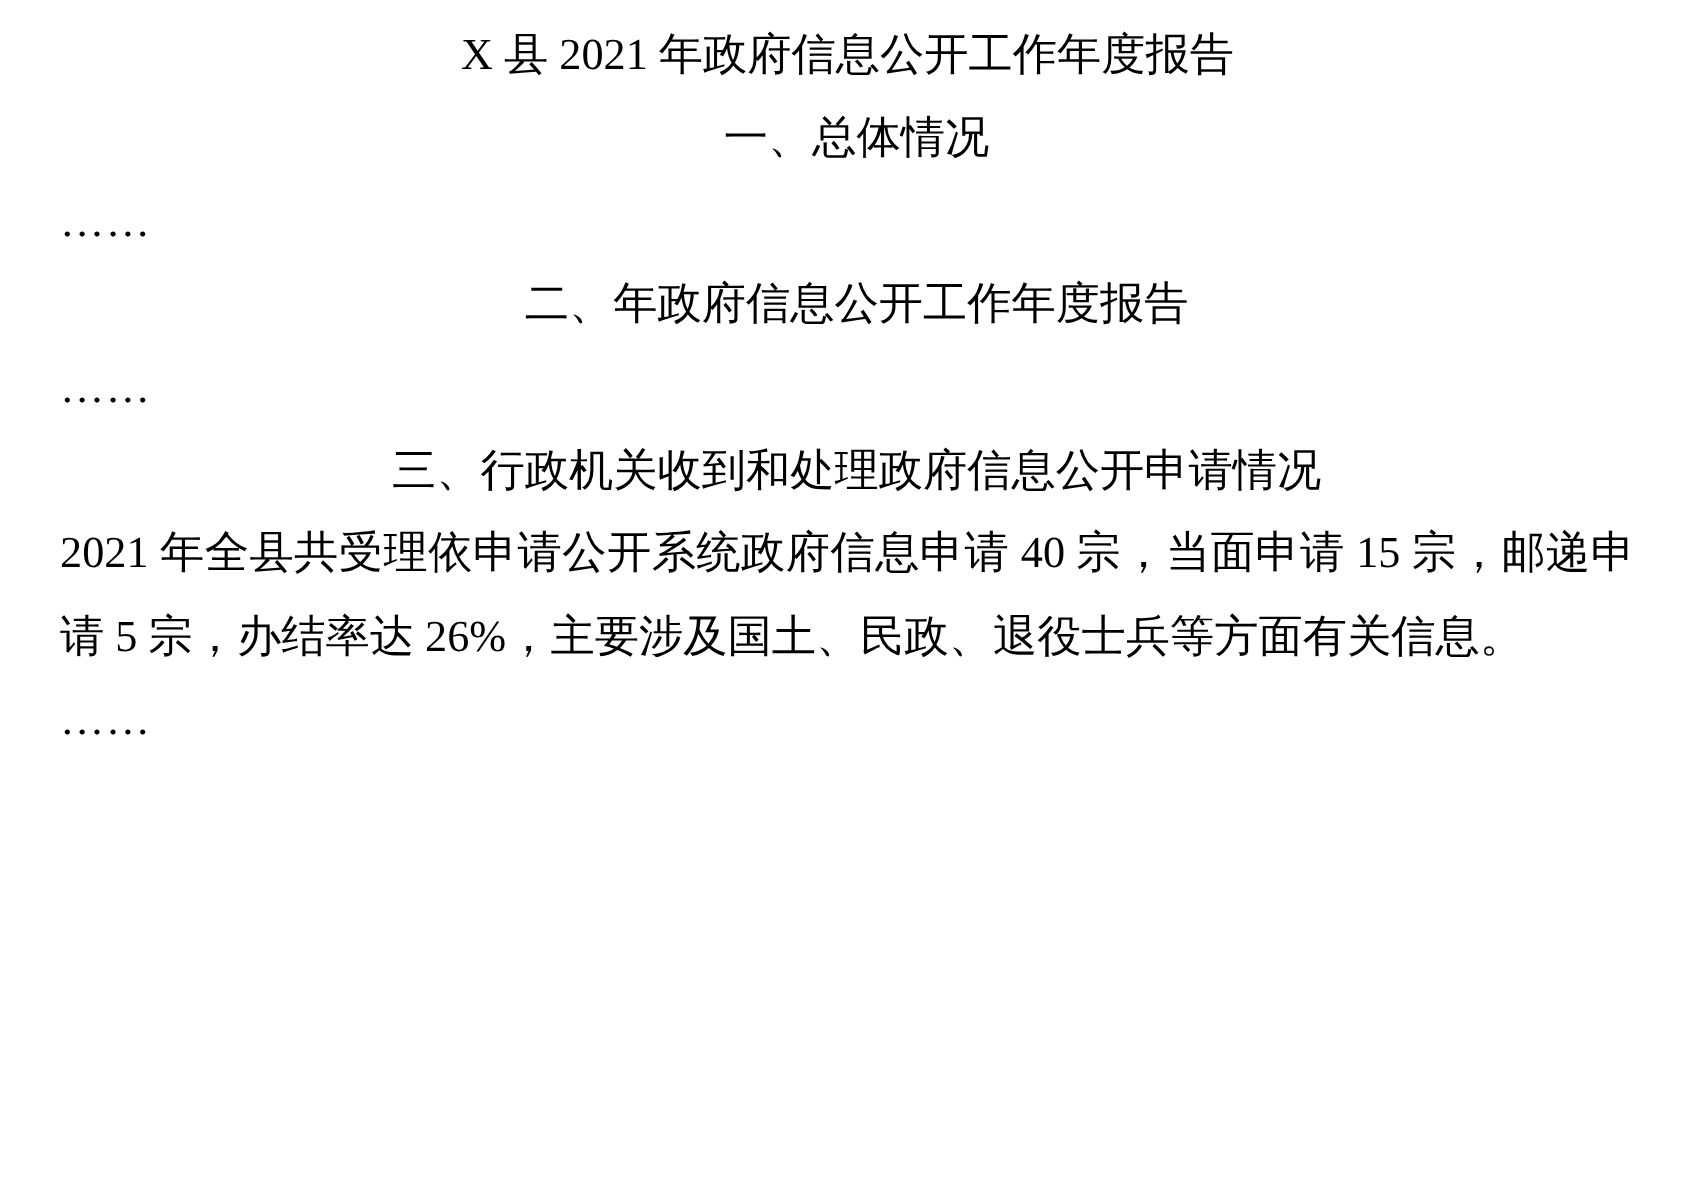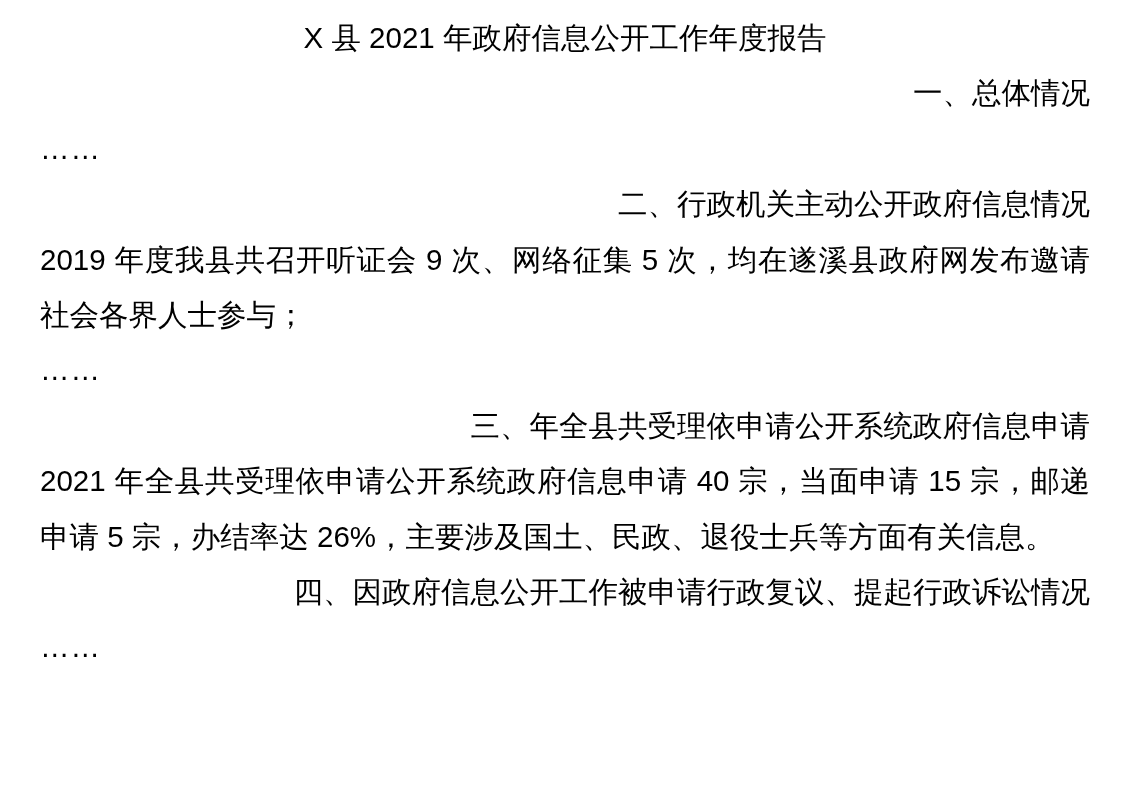--- a/index.html
+++ b/index.html
@@ -3,67 +3,65 @@
 <meta charset="utf-8">
 <style>
   * { margin: 0; padding: 0; box-sizing: border-box; }
   html, body { background: #ffffff; }
   .page {
     position: relative;
     width: 1134px;
     height: 688px;
     background: #ffffff;
     color: #000000;
-    font-family: Liberation Sans, sans-serif;
+    font-family: Liberation Serif, serif;
     overflow: hidden;
   }
   .content {
     padding: 10px 44px 0 40px;
   }
   .doc-title {
     font-size: 29.5px;
     line-height: 55.4px;
     text-align: center;
     font-weight: normal;
     white-space: nowrap;
   }
   .para {
     font-size: 29.5px;
     line-height: 55.4px;
     text-align: justify;
   }
   .para.heading {
-    text-align: right;
+    text-align: center;
     white-space: nowrap;
     margin-left: 12px;
   }
   .para.ellipsis {
     text-align: left;
     letter-spacing: 1px;
   }
 </style>
 </head>
 <body>
 
 <div class="page">
   <div class="content">
     <div class="doc-title">X 县 2021 年政府信息公开工作年度报告</div>
 
     <p class="para heading">一、总体情况</p>
 
     <p class="para ellipsis">……</p>
 
-    <p class="para heading">二、行政机关主动公开政府信息情况</p>
+    <p class="para heading">二、年政府信息公开工作年度报告</p>
 
-    <p class="para body">2019 年度我县共召开听证会 9 次、网络征集 5 次，均在遂溪县政府网发布邀请社会各界人士参与；</p>
 
     <p class="para ellipsis">……</p>
 
-    <p class="para heading">三、年全县共受理依申请公开系统政府信息申请</p>
+    <p class="para heading">三、行政机关收到和处理政府信息公开申请情况</p>
 
     <p class="para body">2021 年全县共受理依申请公开系统政府信息申请 40 宗，当面申请 15 宗，邮递申请 5 宗，办结率达 26%，主要涉及国土、民政、退役士兵等方面有关信息。</p>
 
-    <p class="para heading">四、因政府信息公开工作被申请行政复议、提起行政诉讼情况</p>
 
 
     <p class="para ellipsis">……</p>
   </div>
 </div>
 
 </body></html>

